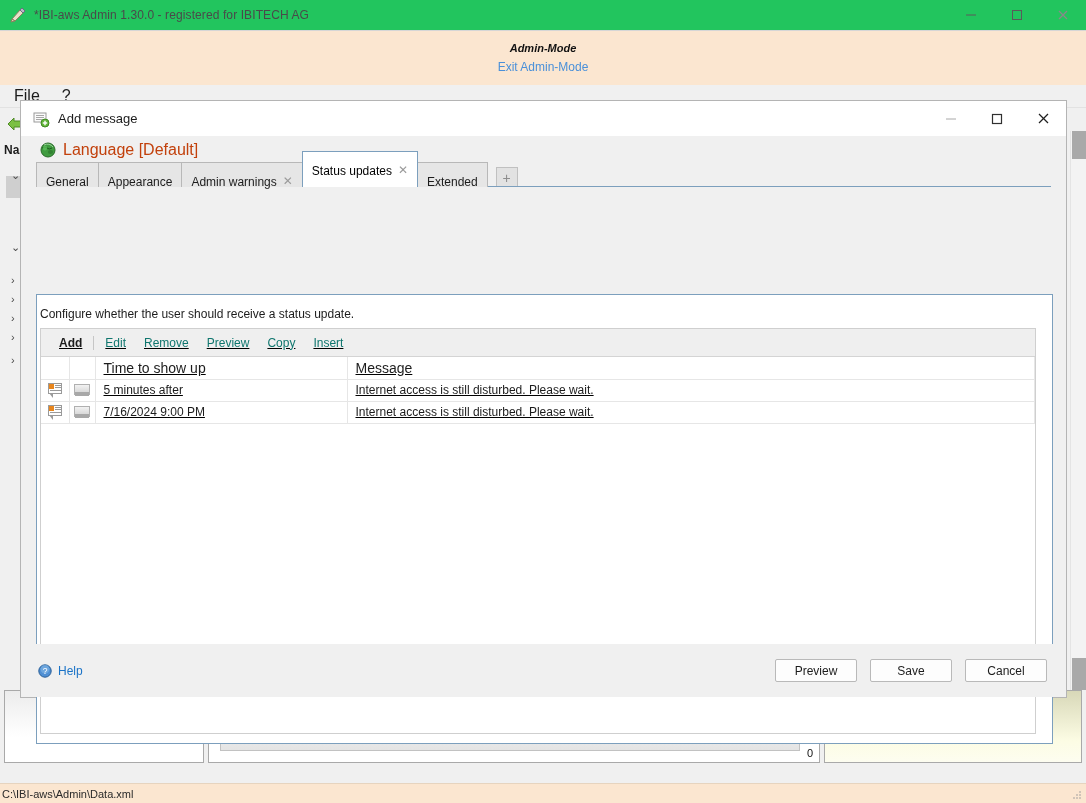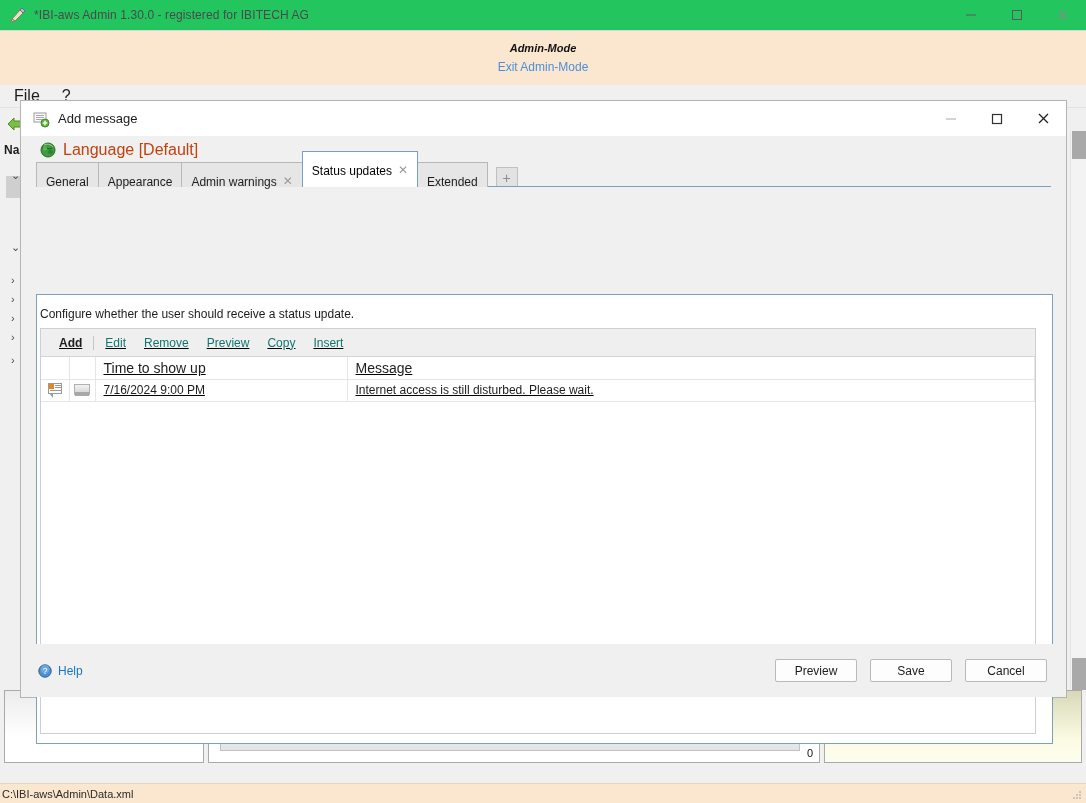--- a/index.html
+++ b/index.html
@@ -435,20 +435,35 @@
                 <span class="msg-ico">
                   <span class="bub"></span><span class="tail"></span><span class="sq"></span>
                   <span class="ln1"></span><span class="ln3"></span><span class="ln2"></span>
                 </span>
               </td>
               <td class="cell-scr">
                 <span class="scr-ico">
                   <span class="frame"></span><span class="bar"></span>
                 </span>
               </td>
+              <td>5 minutes after</td>
+              <td>Internet access is still disturbed. Please wait.</td>
+            </tr>
+            <tr>
+              <td class="cell-icon">
+                <span class="msg-ico">
+                  <span class="bub"></span><span class="tail"></span><span class="sq"></span>
+                  <span class="ln1"></span><span class="ln3"></span><span class="ln2"></span>
+                </span>
+              </td>
+              <td class="cell-scr">
+                <span class="scr-ico">
+                  <span class="frame"></span><span class="bar"></span>
+                </span>
+              </td>
               <td>7/16/2024 9:00 PM</td>
               <td>Internet access is still disturbed. Please wait.</td>
             </tr>
           </tbody>
         </table>
       </div>
     </div>
 
     <div class="dlg-footer">
       <span class="help-link">

